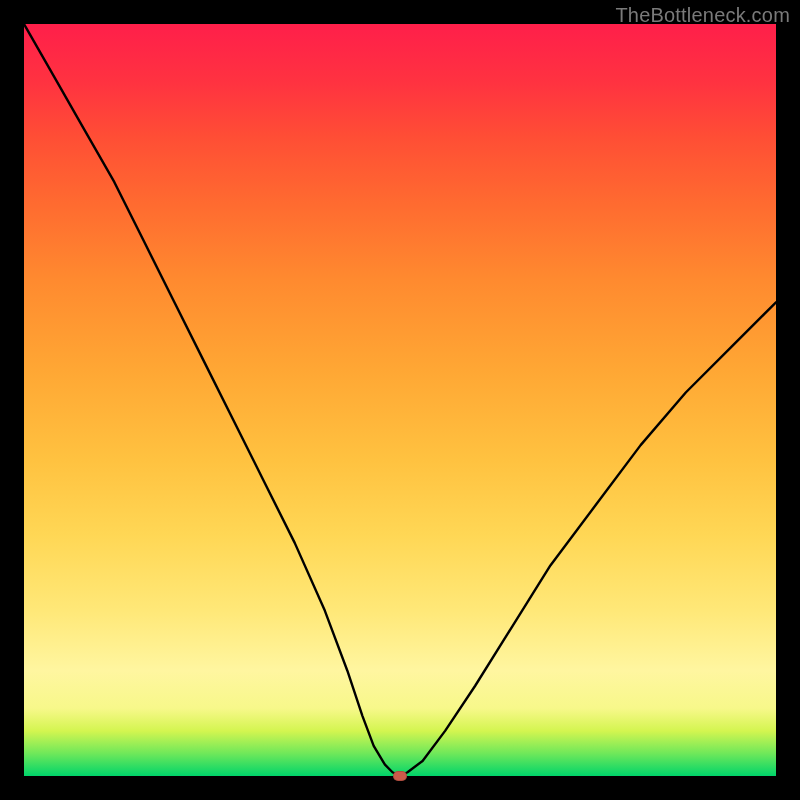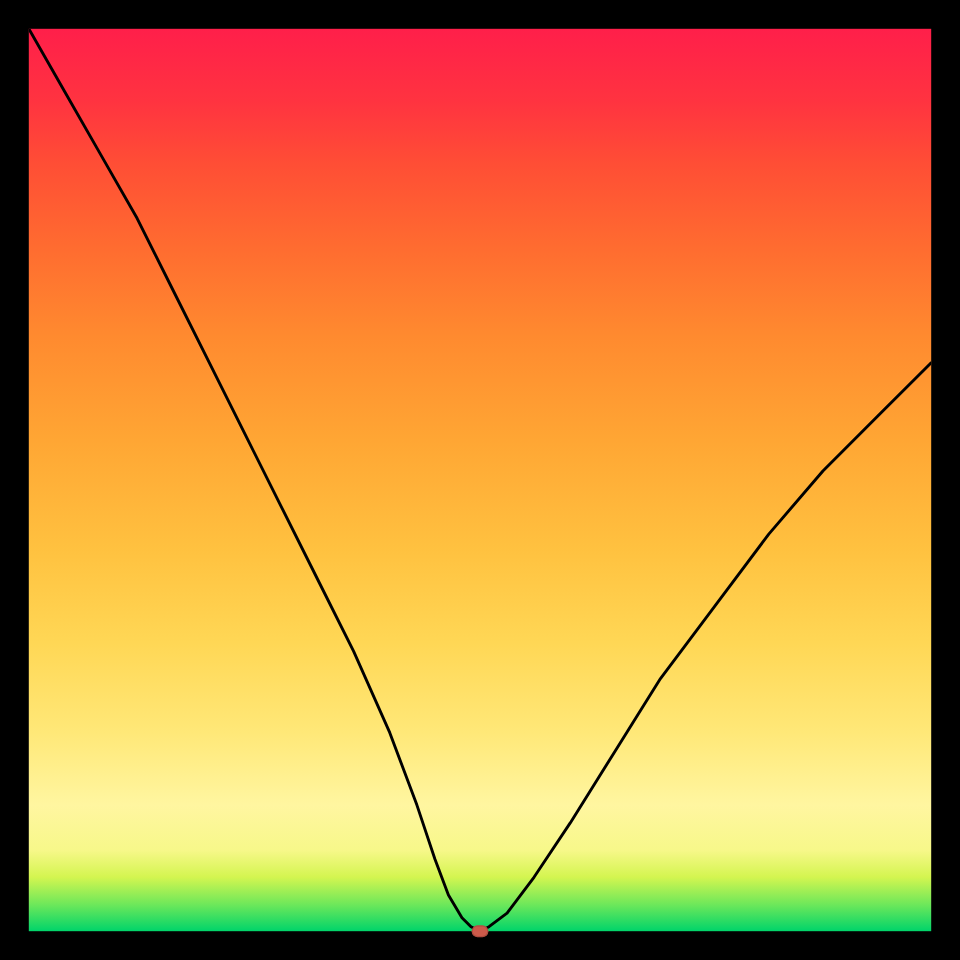--- a/index.html
+++ b/index.html
@@ -78,13 +78,14 @@
 
   <div class="plot-area">
 
     <svg class="curve-svg" viewBox="0 0 752 752" preserveAspectRatio="none">
       <path id="curve-path" d="M0.00 0.00 L30.08 52.64 L60.16 105.28 L90.24 157.92 L120.32 218.08 L150.40 278.24 L180.48 338.40 L210.56 398.56 L240.64 458.72 L270.72 518.88 L300.80 586.56 L323.36 646.72 L338.40 691.84 L349.68 721.92 L360.96 740.72 L368.48 748.24 L376.00 752.00 L383.52 748.24 L398.56 736.96 L421.12 706.88 L451.20 661.76 L488.80 601.60 L526.40 541.44 L571.52 481.28 L616.64 421.12 L661.76 368.48 L706.88 323.36 L752.00 278.24" fill="none" stroke="#000" stroke-width="2.4" stroke-linecap="round" stroke-linejoin="round"></path>
     </svg>
 
     <div class="marker" id="marker-dot" style="left: 376px; top: 752px; background: rgb(204, 90, 74);"></div>
   </div>
 
+  <div class="watermark">TheBottleneck.com</div>
 </div>
 
 </body></html>

